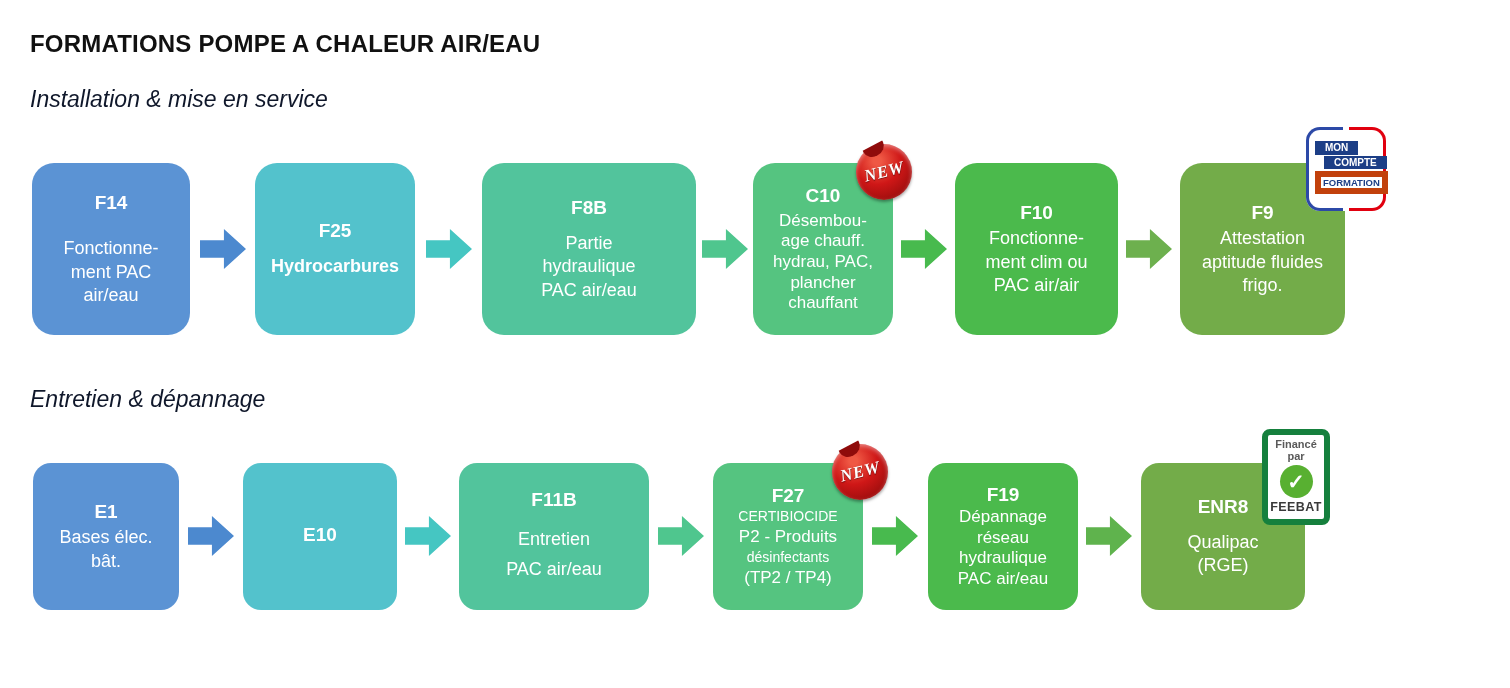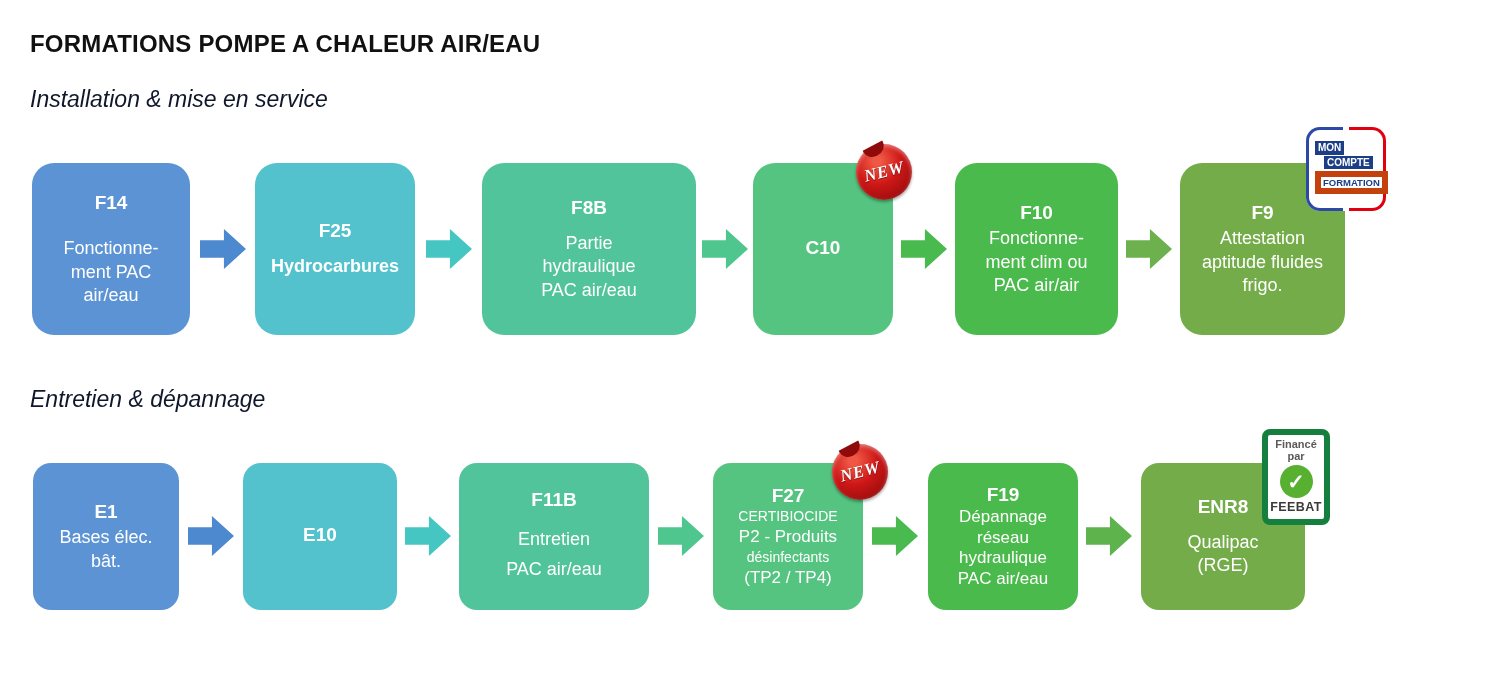--- a/index.html
+++ b/index.html
@@ -57,21 +57,21 @@
 
   
   .mcf{
     position:absolute;left:1306px;top:127px;width:80px;height:84px;background:#fff;z-index:5;
     border-radius:14px;
   }
   .mcf .br{position:absolute;top:0;bottom:0;width:46%;box-sizing:border-box;}
   .mcf .br.left{left:0;border:3px solid #2C49A7;border-right:none;border-radius:14px 0 0 14px;}
   .mcf .br.right{right:0;border:3px solid #E1000F;border-left:none;border-radius:0 14px 14px 0;}
   .mcf .inner{position:absolute;left:9px;top:14px;display:flex;flex-direction:column;align-items:flex-start;}
-  .mcf .blk{background:#1C3E86;color:#fff;font-weight:700;font-size:10px;padding:1px 3px;display:table;line-height:1.15;}
+  .mcf .blk{background:#1C3E86;color:#fff;font-weight:700;font-size:10px;padding:1px 10px;display:table;line-height:1.15;}
   .mcf .blk.compte{margin-left:9px;margin-top:1px;}
   .mcf .outl{border:6px solid #c2410c;color:#1C3E86;background:#fff;font-weight:700;font-size:9.5px;padding:0 2px;margin-top:2px;display:table;line-height:1.2;}
 
   
   .feebat{
     position:absolute;left:1262px;top:429px;width:68px;z-index:5;background:#fff;
     border:6px solid #15803d;border-radius:8px;box-sizing:border-box;
     display:flex;flex-direction:column;align-items:center;padding:4px 2px 5px 2px;
   }
   .feebat .fin{font-size:11px;font-weight:700;color:#5a5a5a;line-height:1.05;white-space:pre-line;text-align:center;}
@@ -111,20 +111,25 @@
     <div class="code gap">F8B</div>
     <div class="label">Partie
 hydraulique
 PAC air/eau</div>
   </div>
 
   <div class="arrow" style="left: 702px; top: 229px; background: rgb(79, 198, 142);"></div>
 
   <div class="box" style="left: 753px; top: 163px; width: 140px; height: 172px; background: rgb(85, 196, 128);">
     <div class="code">C10</div>
+    <div class="label fs17">Désembou-
+age chauff.
+hydrau, PAC,
+plancher
+chauffant</div>
   </div>
 
   <div class="badge-new" style="left:856px;top:144px">
     <span class="new-text">NEW</span>
   </div>
 
   <div class="arrow" style="left: 901px; top: 229px; background: rgb(72, 186, 78);"></div>
 
   <div class="box" style="left: 955px; top: 163px; width: 163px; height: 172px; background: rgb(75, 186, 76);">
     <div class="code">F10</div>

